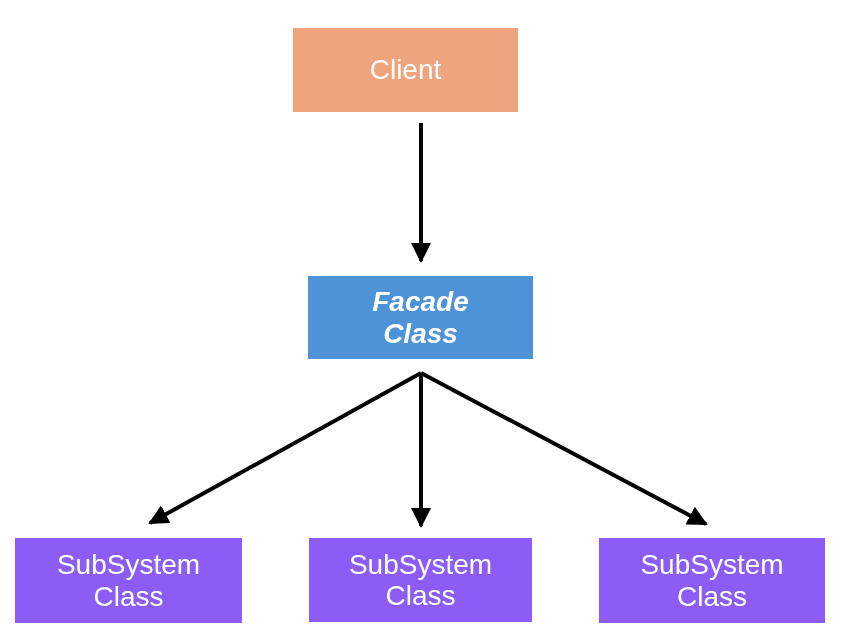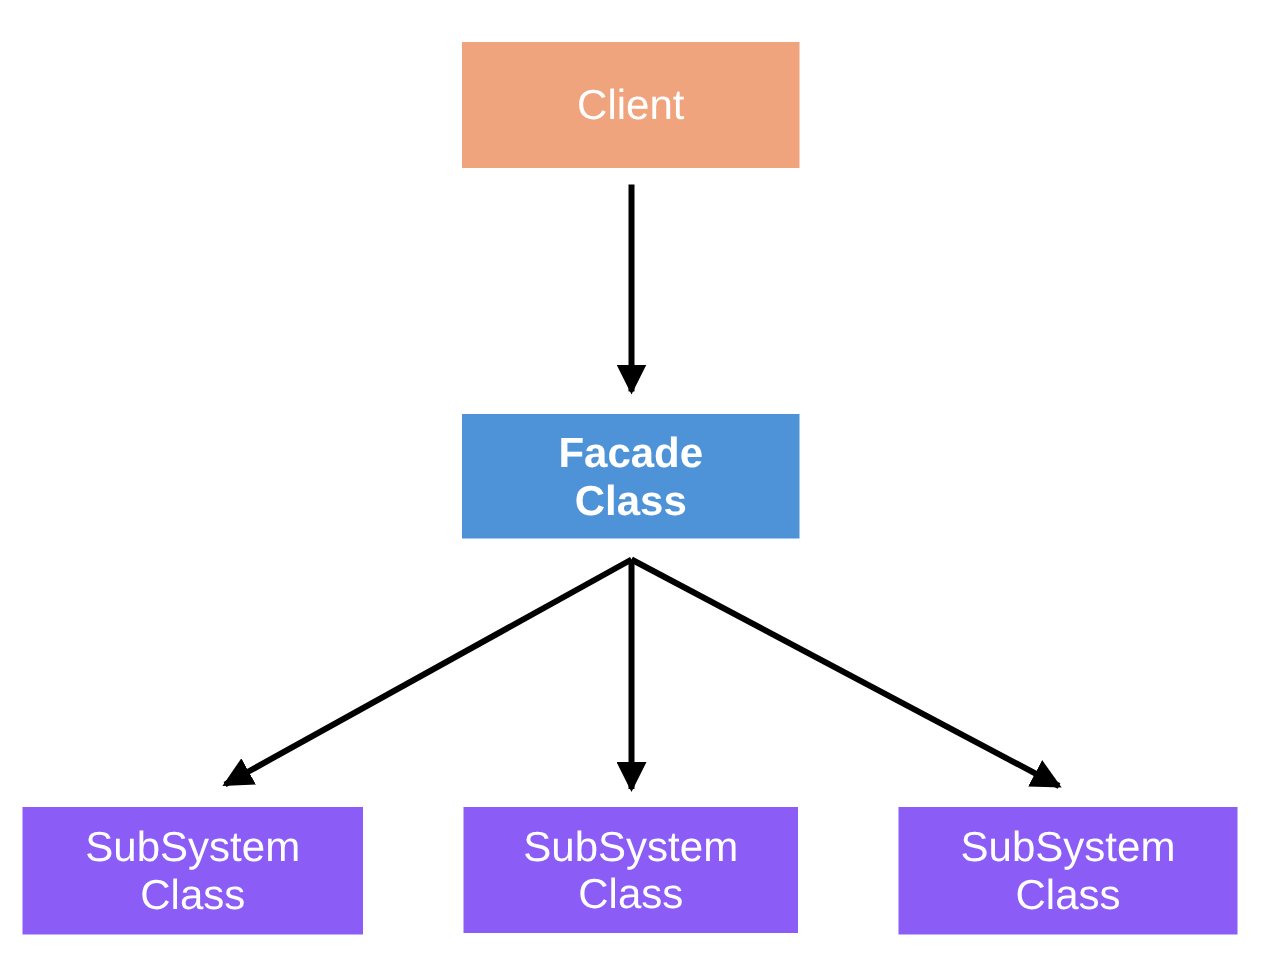--- a/index.html
+++ b/index.html
@@ -32,22 +32,22 @@
     color: #ffffff;
     font-size: 28px;
     line-height: 1.12;
     white-space: pre-line;
     user-select: none;
   }
   .node.client  { background: #F0A47D; }
   .node.facade  { background: #4E93D8; font-weight: bold; }
   .node.subsys  { background: #8b5cf6; }
 
-  .pos-client   { left: 308px; top: 28px;  width: 225px; height: 84px; }
-  .pos-facade   { left: 308px; top: 276px; width: 225px; height: 83px; }
+  .pos-client   { left: 293px; top: 28px;  width: 225px; height: 84px; }
+  .pos-facade   { left: 308px; top: 276px; width: 225px; height: 83px; font-style: italic; }
   .pos-sub-left   { left: 15px;  top: 538px; width: 227px; height: 85px; }
   .pos-sub-middle { left: 309px; top: 538px; width: 223px; height: 84px; }
   .pos-sub-right  { left: 599px; top: 538px; width: 226px; height: 85px; }
 </style>
 </head>
 <body>
 
 <div class="canvas">
 
   <svg class="arrows-layer" width="847" height="639" viewBox="0 0 847 639" xmlns="http://www.w3.org/2000/svg">

